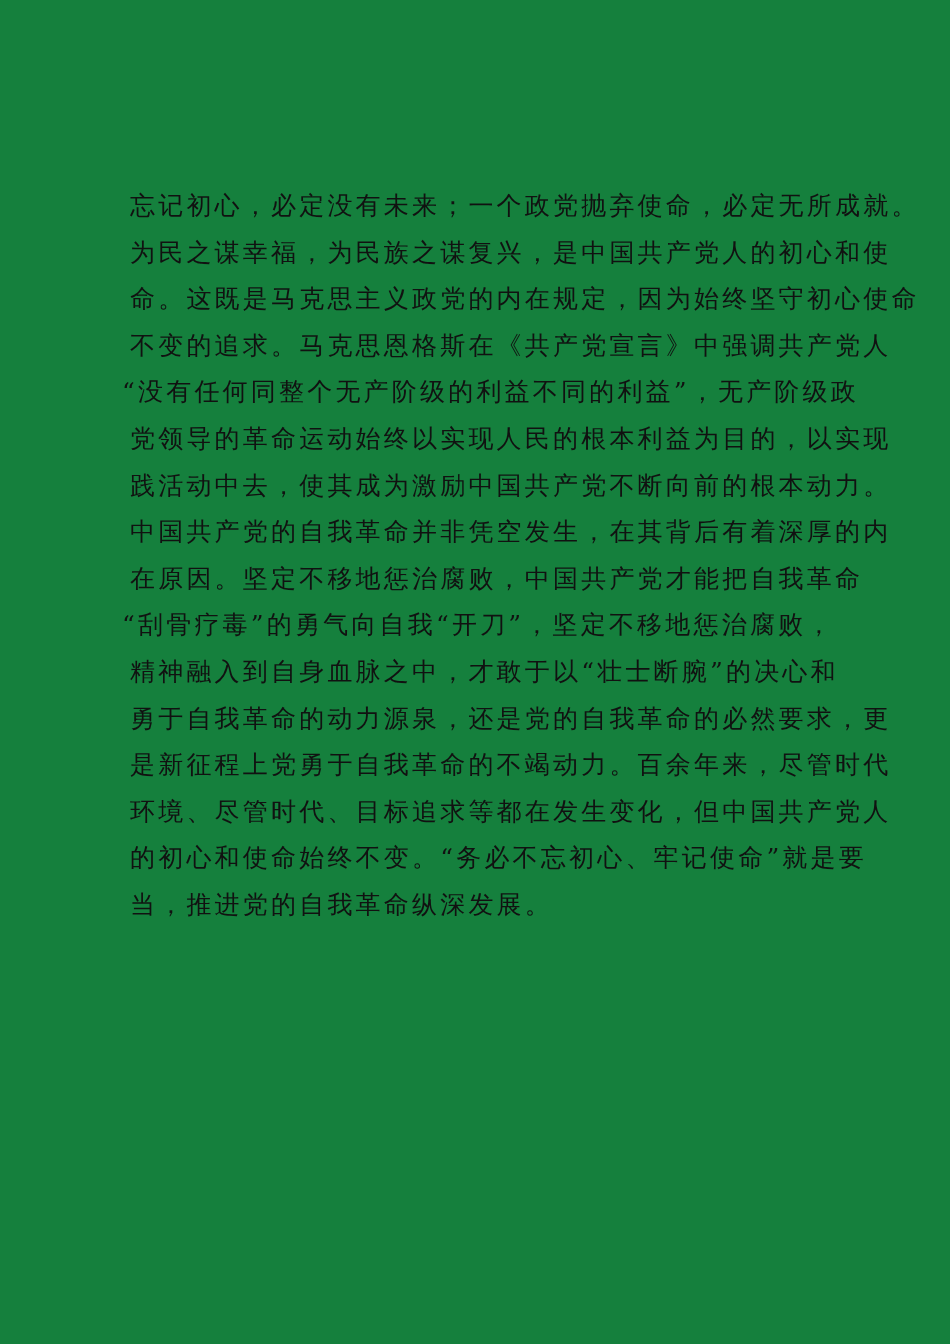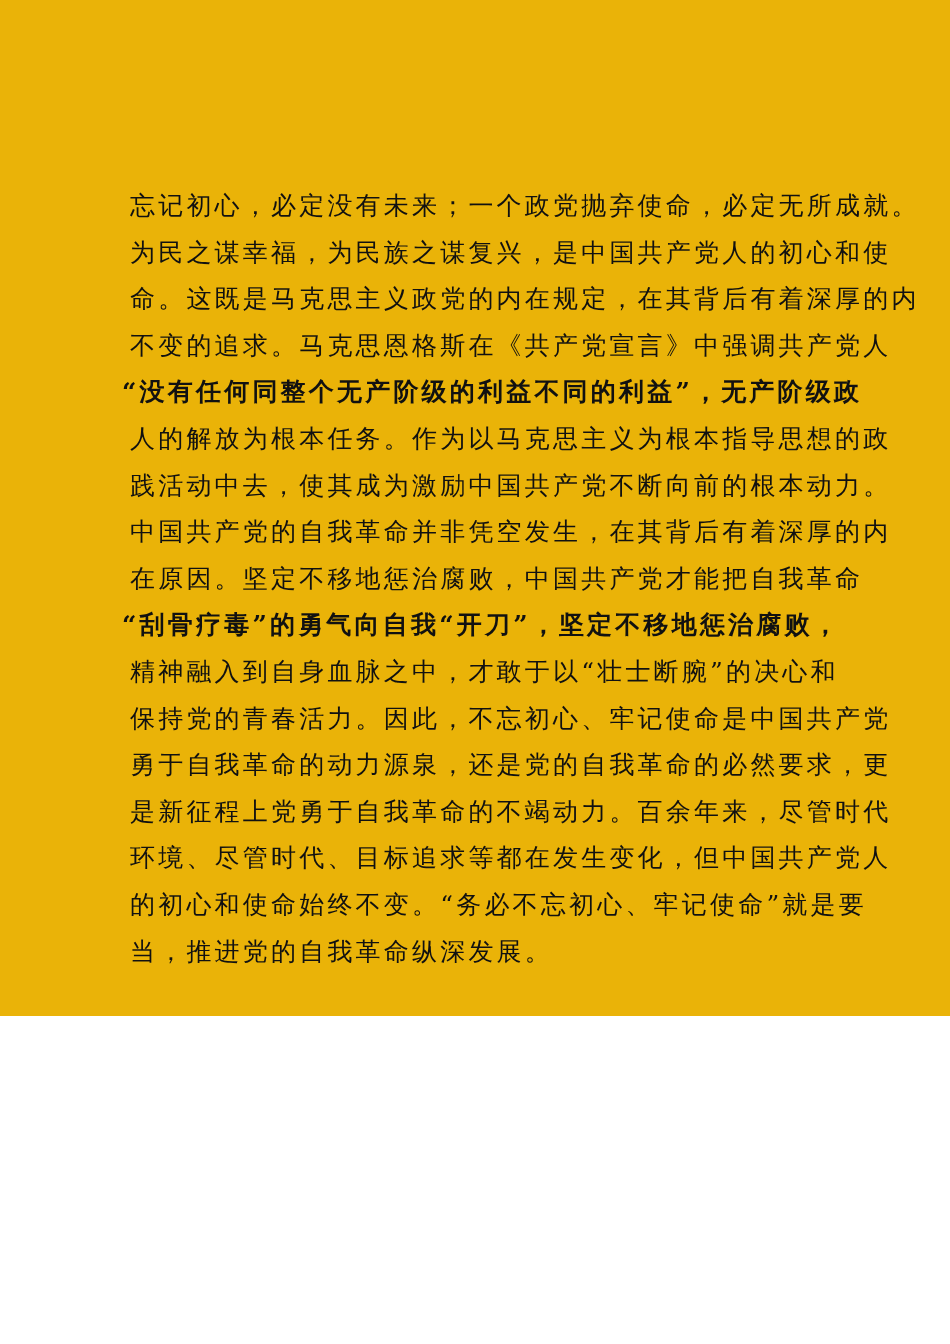--- a/index.html
+++ b/index.html
@@ -1,45 +1,44 @@
 <!DOCTYPE html>
 <html><head>
 <meta charset="utf-8">
 <style>
   html, body { margin: 0; padding: 0; background: #ffffff; }
   body { width: 950px; height: 1344px; position: relative; overflow: hidden; }
-  .page { position: absolute; left: 0; top: 0; width: 950px; height: 1016px; background: #eab308; }
+  .page { position: absolute; left: 0; top: 0; width: 950px; height: 1344px; background: #15803d; }
   .text-block { position: absolute; left: 130px; top: 183px; width: 720px; }
   .line {
     font-family: "DejaVu Serif", "Liberation Serif", serif;
     font-size: 25px;
     line-height: 46.6px;
     height: 46.6px;
     color: #111111;
     letter-spacing: 3.2px;
     white-space: nowrap;
   }
-  .line.indent-quote { margin-left: -8px; font-weight: bold; }
+  .line.indent-quote { margin-left: -8px; }
 </style>
 </head>
 <body>
 
 <div class="page">
   <div class="text-block">
     <div class="line">忘记初心，必定没有未来；一个政党抛弃使命，必定无所成就。</div>
     <div class="line">为民之谋幸福，为民族之谋复兴，是中国共产党人的初心和使</div>
-    <div class="line">命。这既是马克思主义政党的内在规定，在其背后有着深厚的内</div>
+    <div class="line">命。这既是马克思主义政党的内在规定，因为始终坚守初心使命</div>
     <div class="line">不变的追求。马克思恩格斯在《共产党宣言》中强调共产党人</div>
     <div class="line indent-quote">“没有任何同整个无产阶级的利益不同的利益”，无产阶级政</div>
-    <div class="line">人的解放为根本任务。作为以马克思主义为根本指导思想的政</div>
+    <div class="line">党领导的革命运动始终以实现人民的根本利益为目的，以实现</div>
     <div class="line">践活动中去，使其成为激励中国共产党不断向前的根本动力。</div>
     <div class="line">中国共产党的自我革命并非凭空发生，在其背后有着深厚的内</div>
     <div class="line">在原因。坚定不移地惩治腐败，中国共产党才能把自我革命</div>
     <div class="line indent-quote">“刮骨疗毒”的勇气向自我“开刀”，坚定不移地惩治腐败，</div>
     <div class="line">精神融入到自身血脉之中，才敢于以“壮士断腕”的决心和</div>
-    <div class="line">保持党的青春活力。因此，不忘初心、牢记使命是中国共产党</div>
     <div class="line">勇于自我革命的动力源泉，还是党的自我革命的必然要求，更</div>
     <div class="line">是新征程上党勇于自我革命的不竭动力。百余年来，尽管时代</div>
     <div class="line">环境、尽管时代、目标追求等都在发生变化，但中国共产党人</div>
     <div class="line">的初心和使命始终不变。“务必不忘初心、牢记使命”就是要</div>
     <div class="line">当，推进党的自我革命纵深发展。</div>
   </div>
 </div>
 
 </body></html>

